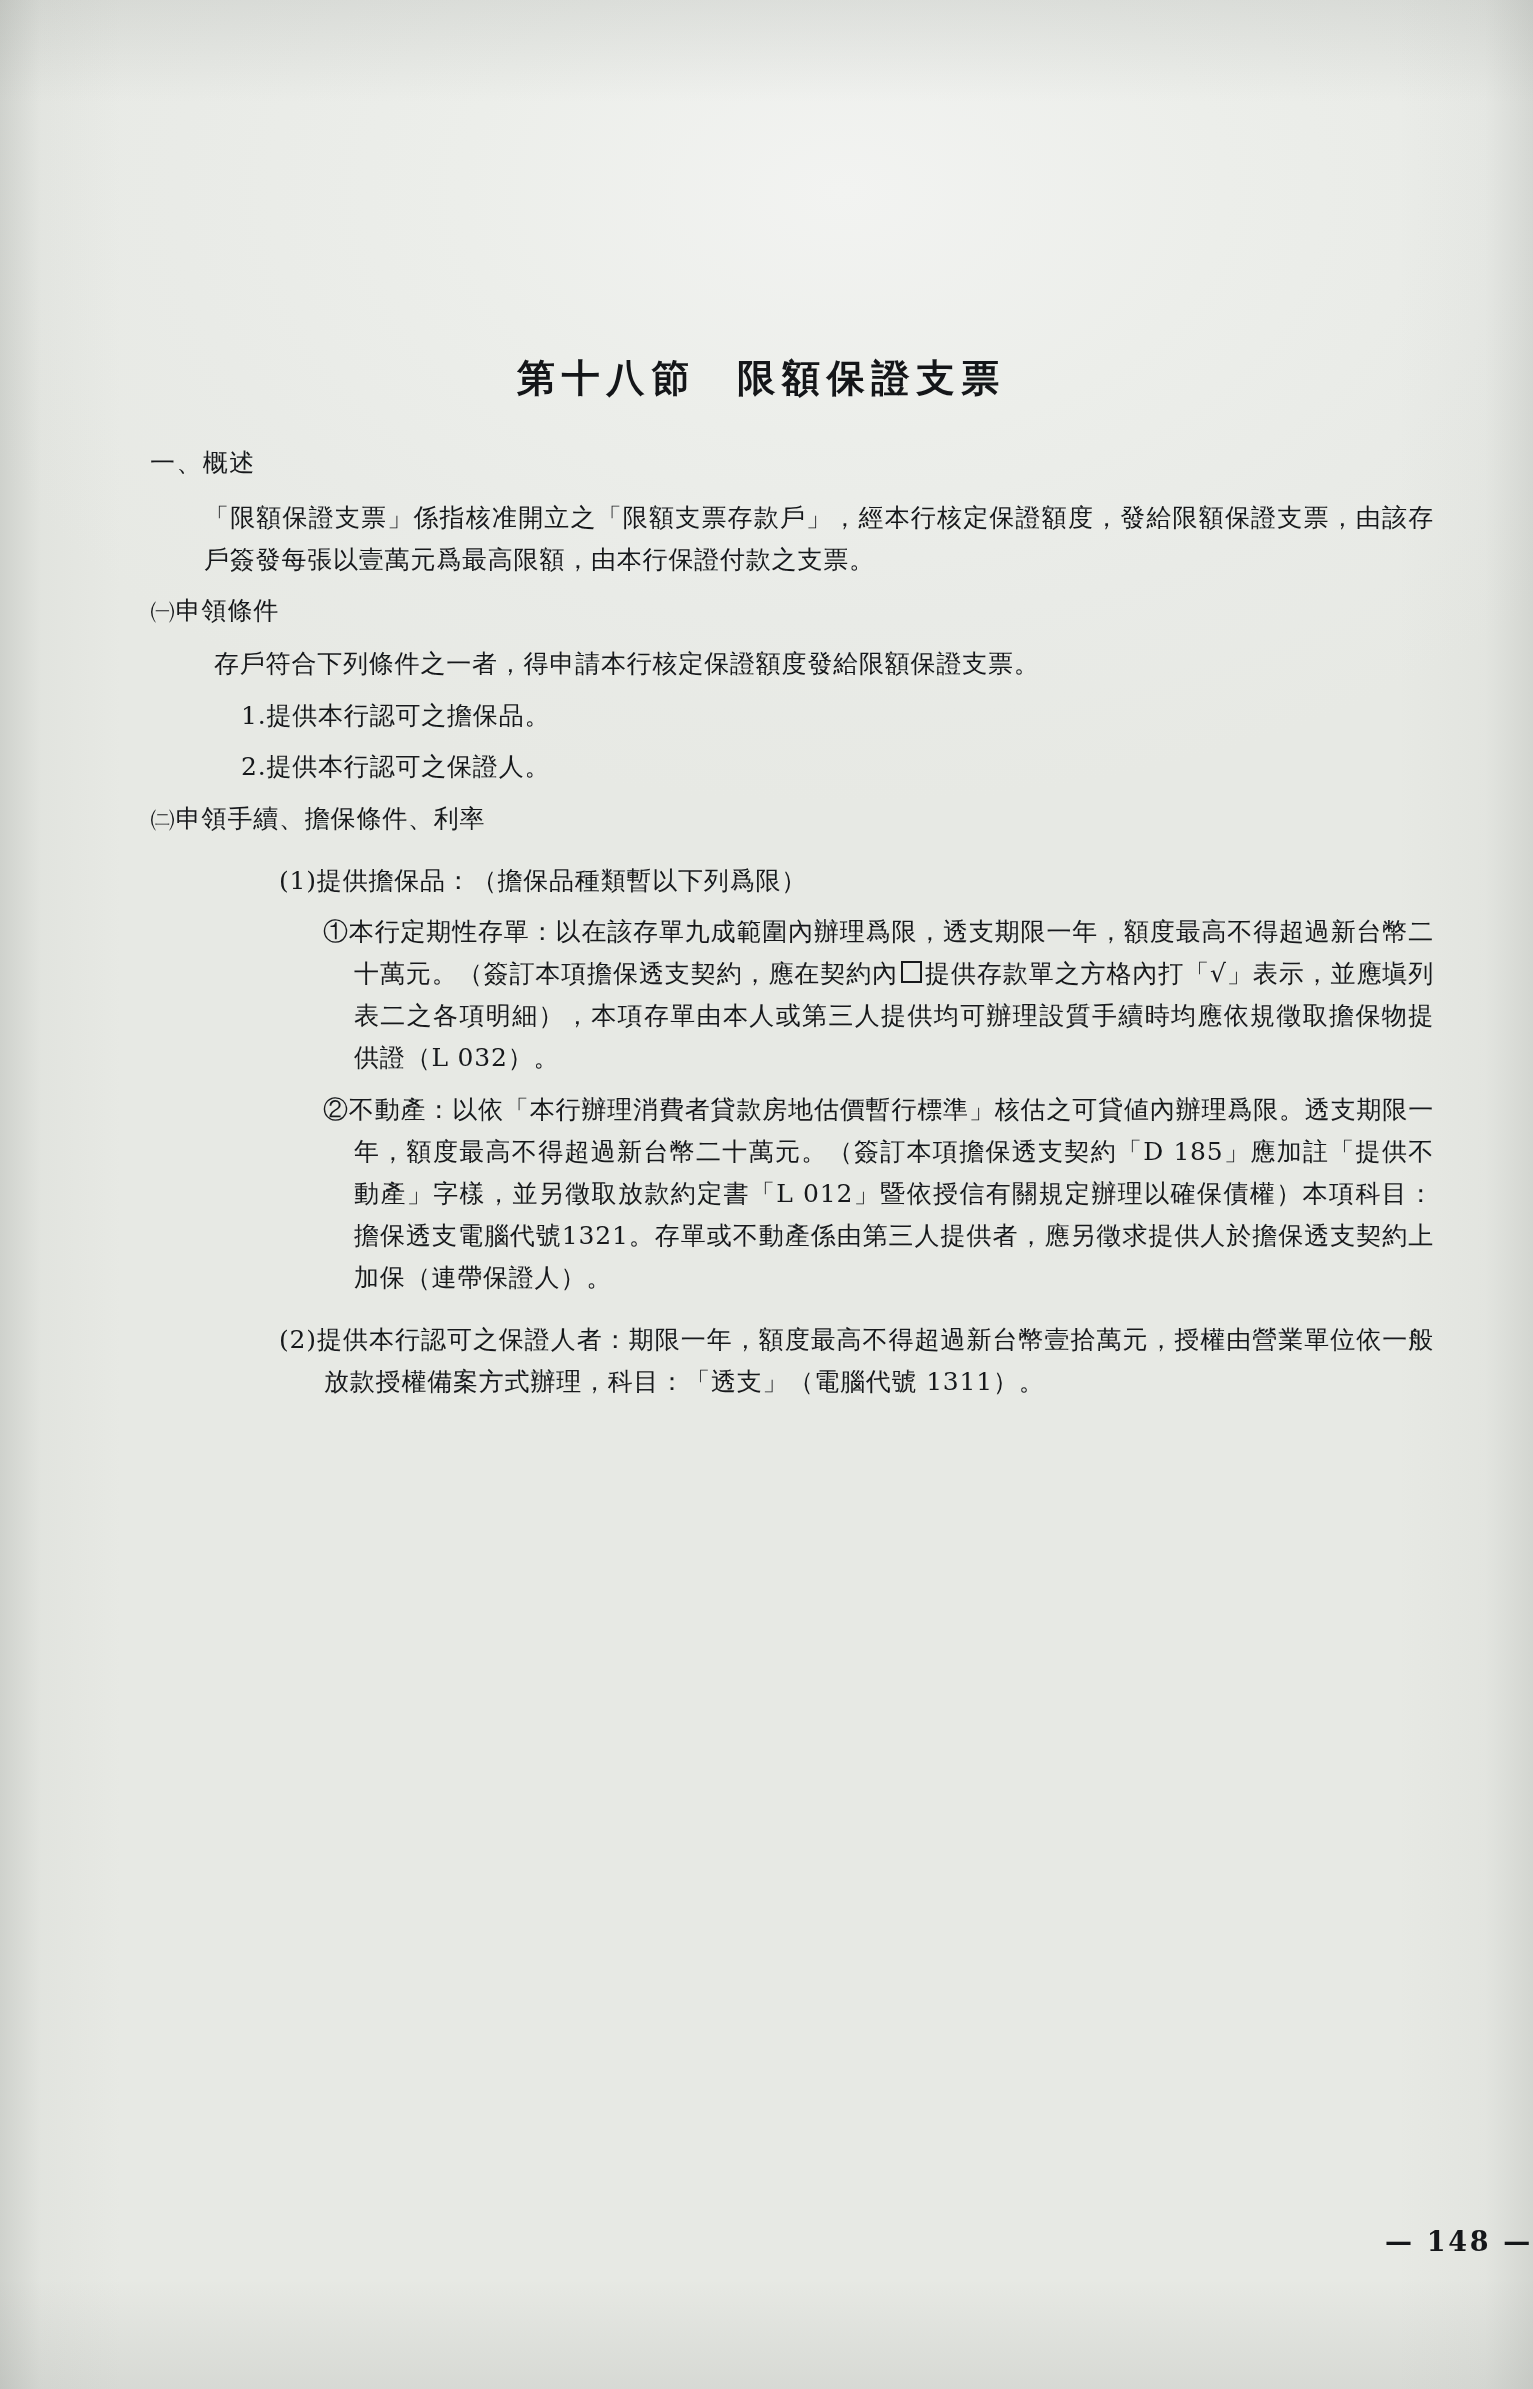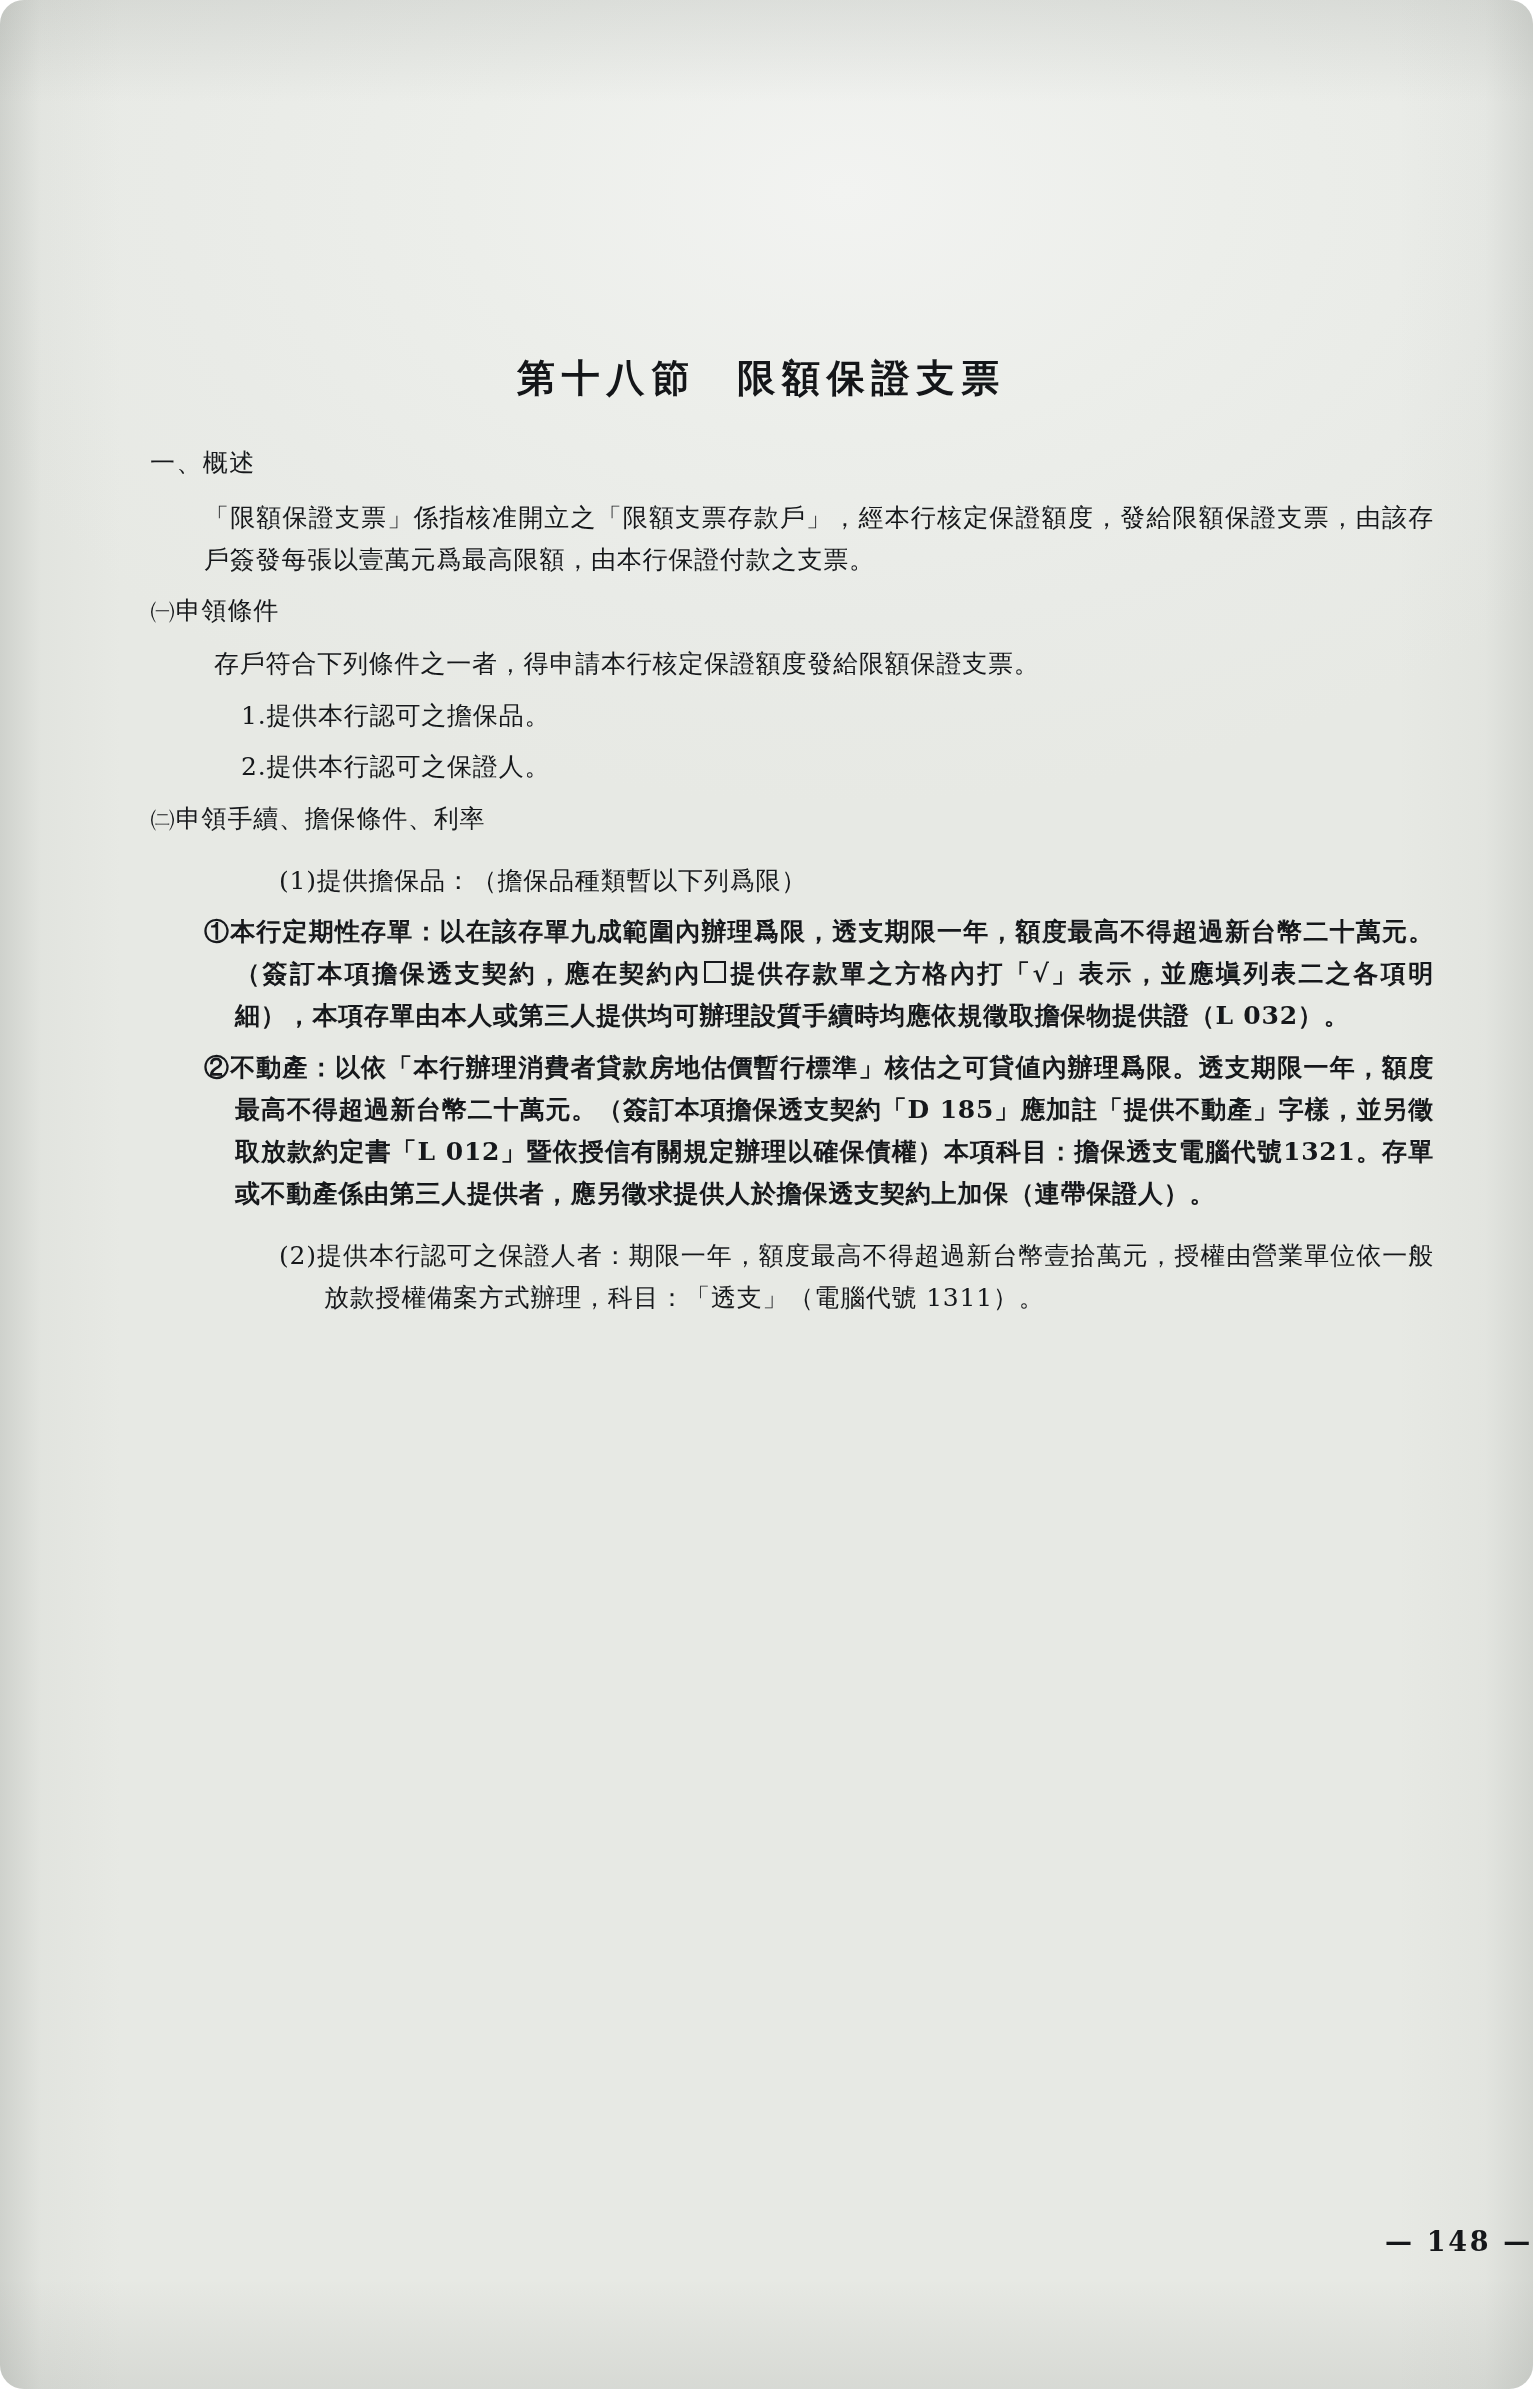--- a/index.html
+++ b/index.html
@@ -11,21 +11,20 @@
     font-family: "DejaVu Serif", "Liberation Serif", serif;
   }
   .page {
     position: relative;
     width: 1533px;
     height: 2389px;
     background:
       radial-gradient(ellipse 951px 612px at 55% 8%, #f2f3f1 0%, #eceeea 40%, #e9ebe7 70%, #e7e9e4 100%),
       linear-gradient(125deg, #f4f5f2 0%, #eceee9 35%, #e8eae5 60%, #e4e7e1 100%);
     overflow: hidden;
-    border-radius: 24px;
   }
   
   .page::before {
     content: "";
     position: absolute;
     inset: 0;
     background:
       linear-gradient(90deg, rgba(120,125,120,0.22) 0px, rgba(140,145,140,0.06) 41px, rgba(255,255,255,0) 122px),
       linear-gradient(270deg, rgba(120,125,120,0.18) 0px, rgba(140,145,140,0.05) 48px, rgba(255,255,255,0) 136px),
       linear-gradient(180deg, rgba(130,135,130,0.16) 0px, rgba(255,255,255,0) 102px),
@@ -91,23 +90,23 @@
     padding-left: 33px;
     text-indent: -33px;
   }
   .lvl-paren {        
     margin-left: 75px;
     padding-left: 45px;
     text-indent: -45px;
     margin-top: 20px;
   }
   .lvl-circ {         
+    margin-left: 119px;
     padding-left: 31px;
     text-indent: -31px;
-    font-weight: bold;
   }
   .page-number {
     position: absolute;
     left: 0;
     right: 0;
     top: 2226px;
     text-align: right;
     font-size: 27px;
     letter-spacing: 2.7px;
     font-weight: 700;

